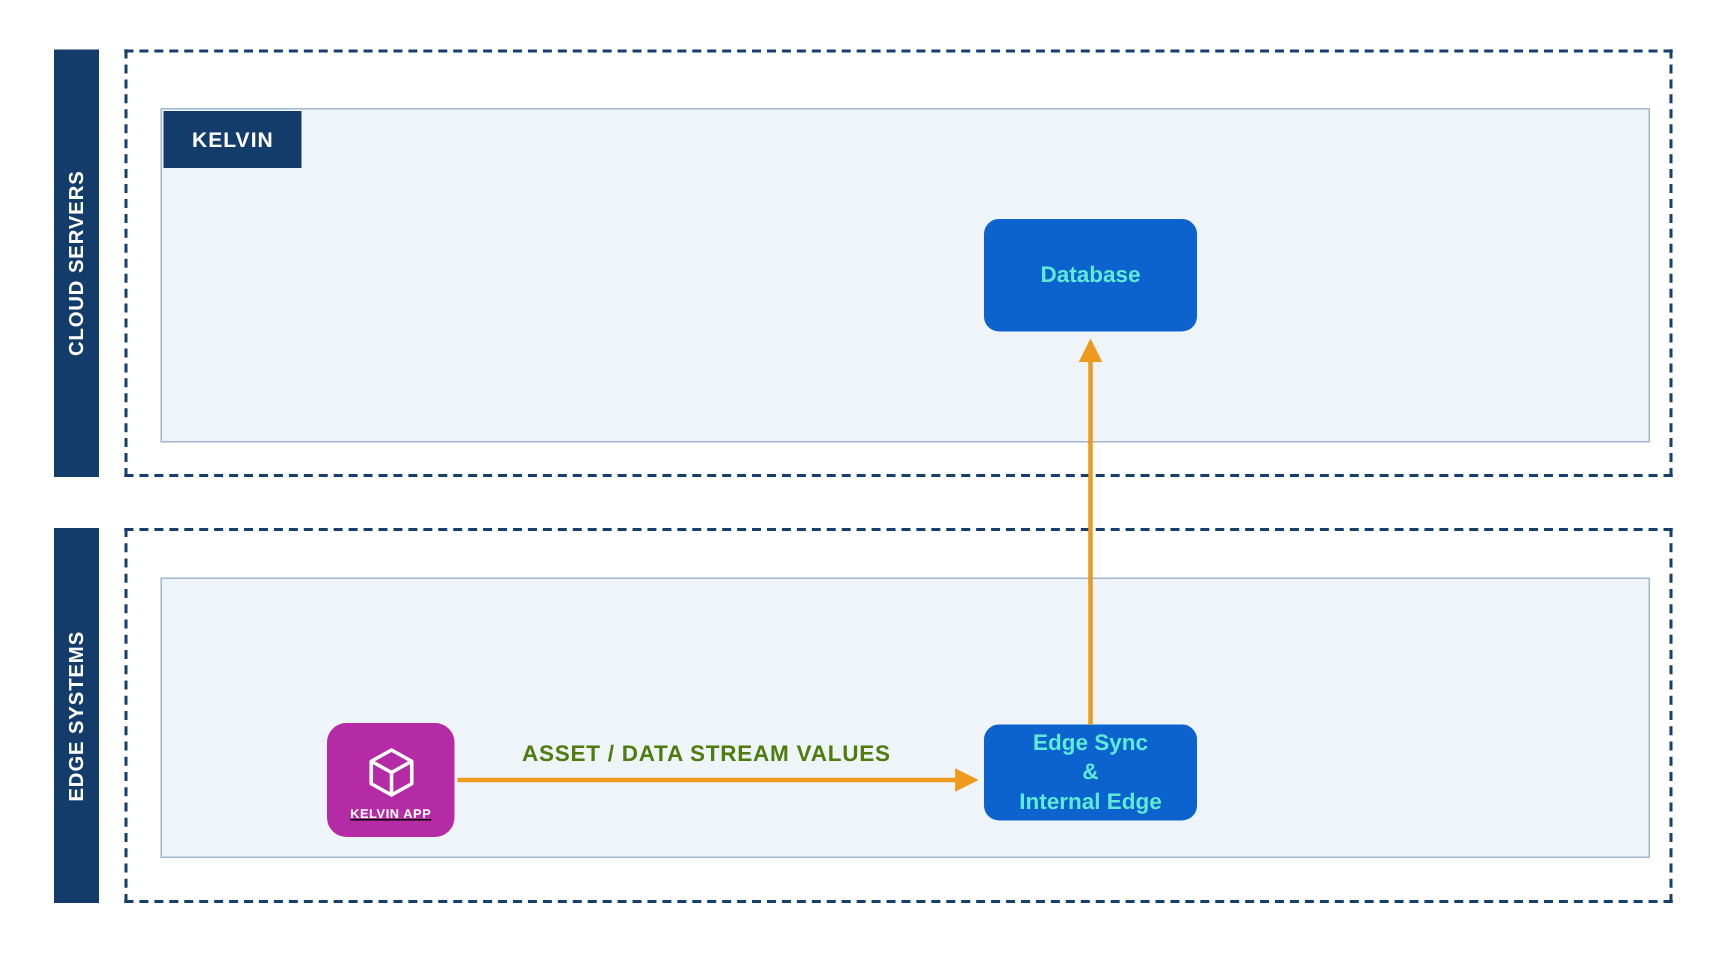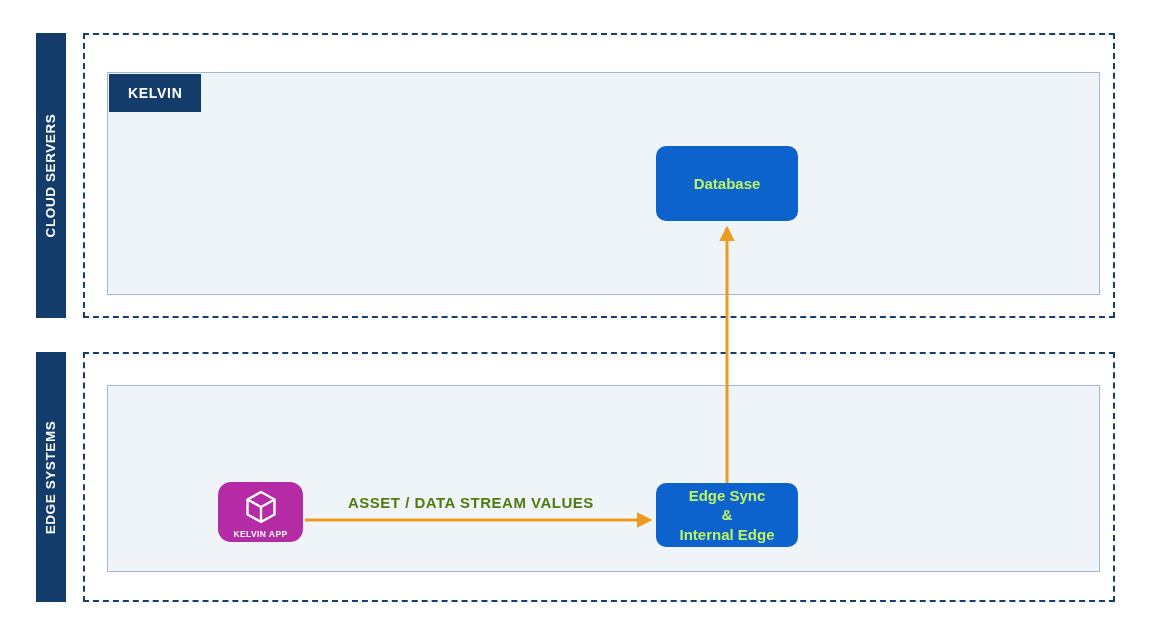--- a/index.html
+++ b/index.html
@@ -80,21 +80,21 @@
     font-weight: bold;
     letter-spacing: 0.7px;
     white-space: nowrap;
   }
 
   
   .node-blue {
     position: absolute;
     background: #0C63CE;
     border-radius: 10px;
-    color: #bef264;
+    color: #5eead4;
     display: flex;
     align-items: center;
     justify-content: center;
     text-align: center;
     font-weight: bold;
     box-sizing: border-box;
     line-height: 1.28;
   }
   #node-database {
     left: 656px; top: 146px; width: 142px; height: 75px;
@@ -104,30 +104,31 @@
     left: 656px; top: 483px; width: 142px; height: 64px;
     font-size: 15px;
     flex-direction: column;
     justify-content: center;
   }
   #node-edgesync span { display: block; }
 
   
   #node-kelvinapp {
     position: absolute;
-    left: 218px; top: 482px; width: 85px; height: 60px;
+    left: 218px; top: 482px; width: 85px; height: 76px;
     background: #B0289F;
     background: #B52BA6;
     border-radius: 13px;
     display: flex;
     flex-direction: column;
     align-items: center;
     justify-content: center;
     box-sizing: border-box;
     padding-top: 4px;
+    text-decoration: underline;
   }
   #node-kelvinapp .cube-icon { width: 36px; height: 36px; display:block; }
   #node-kelvinapp .app-label {
     color: #ffffff;
     font-size: 8.5px;
     font-weight: bold;
     letter-spacing: 0.4px;
     margin-top: 4px;
     white-space: nowrap;
   }

